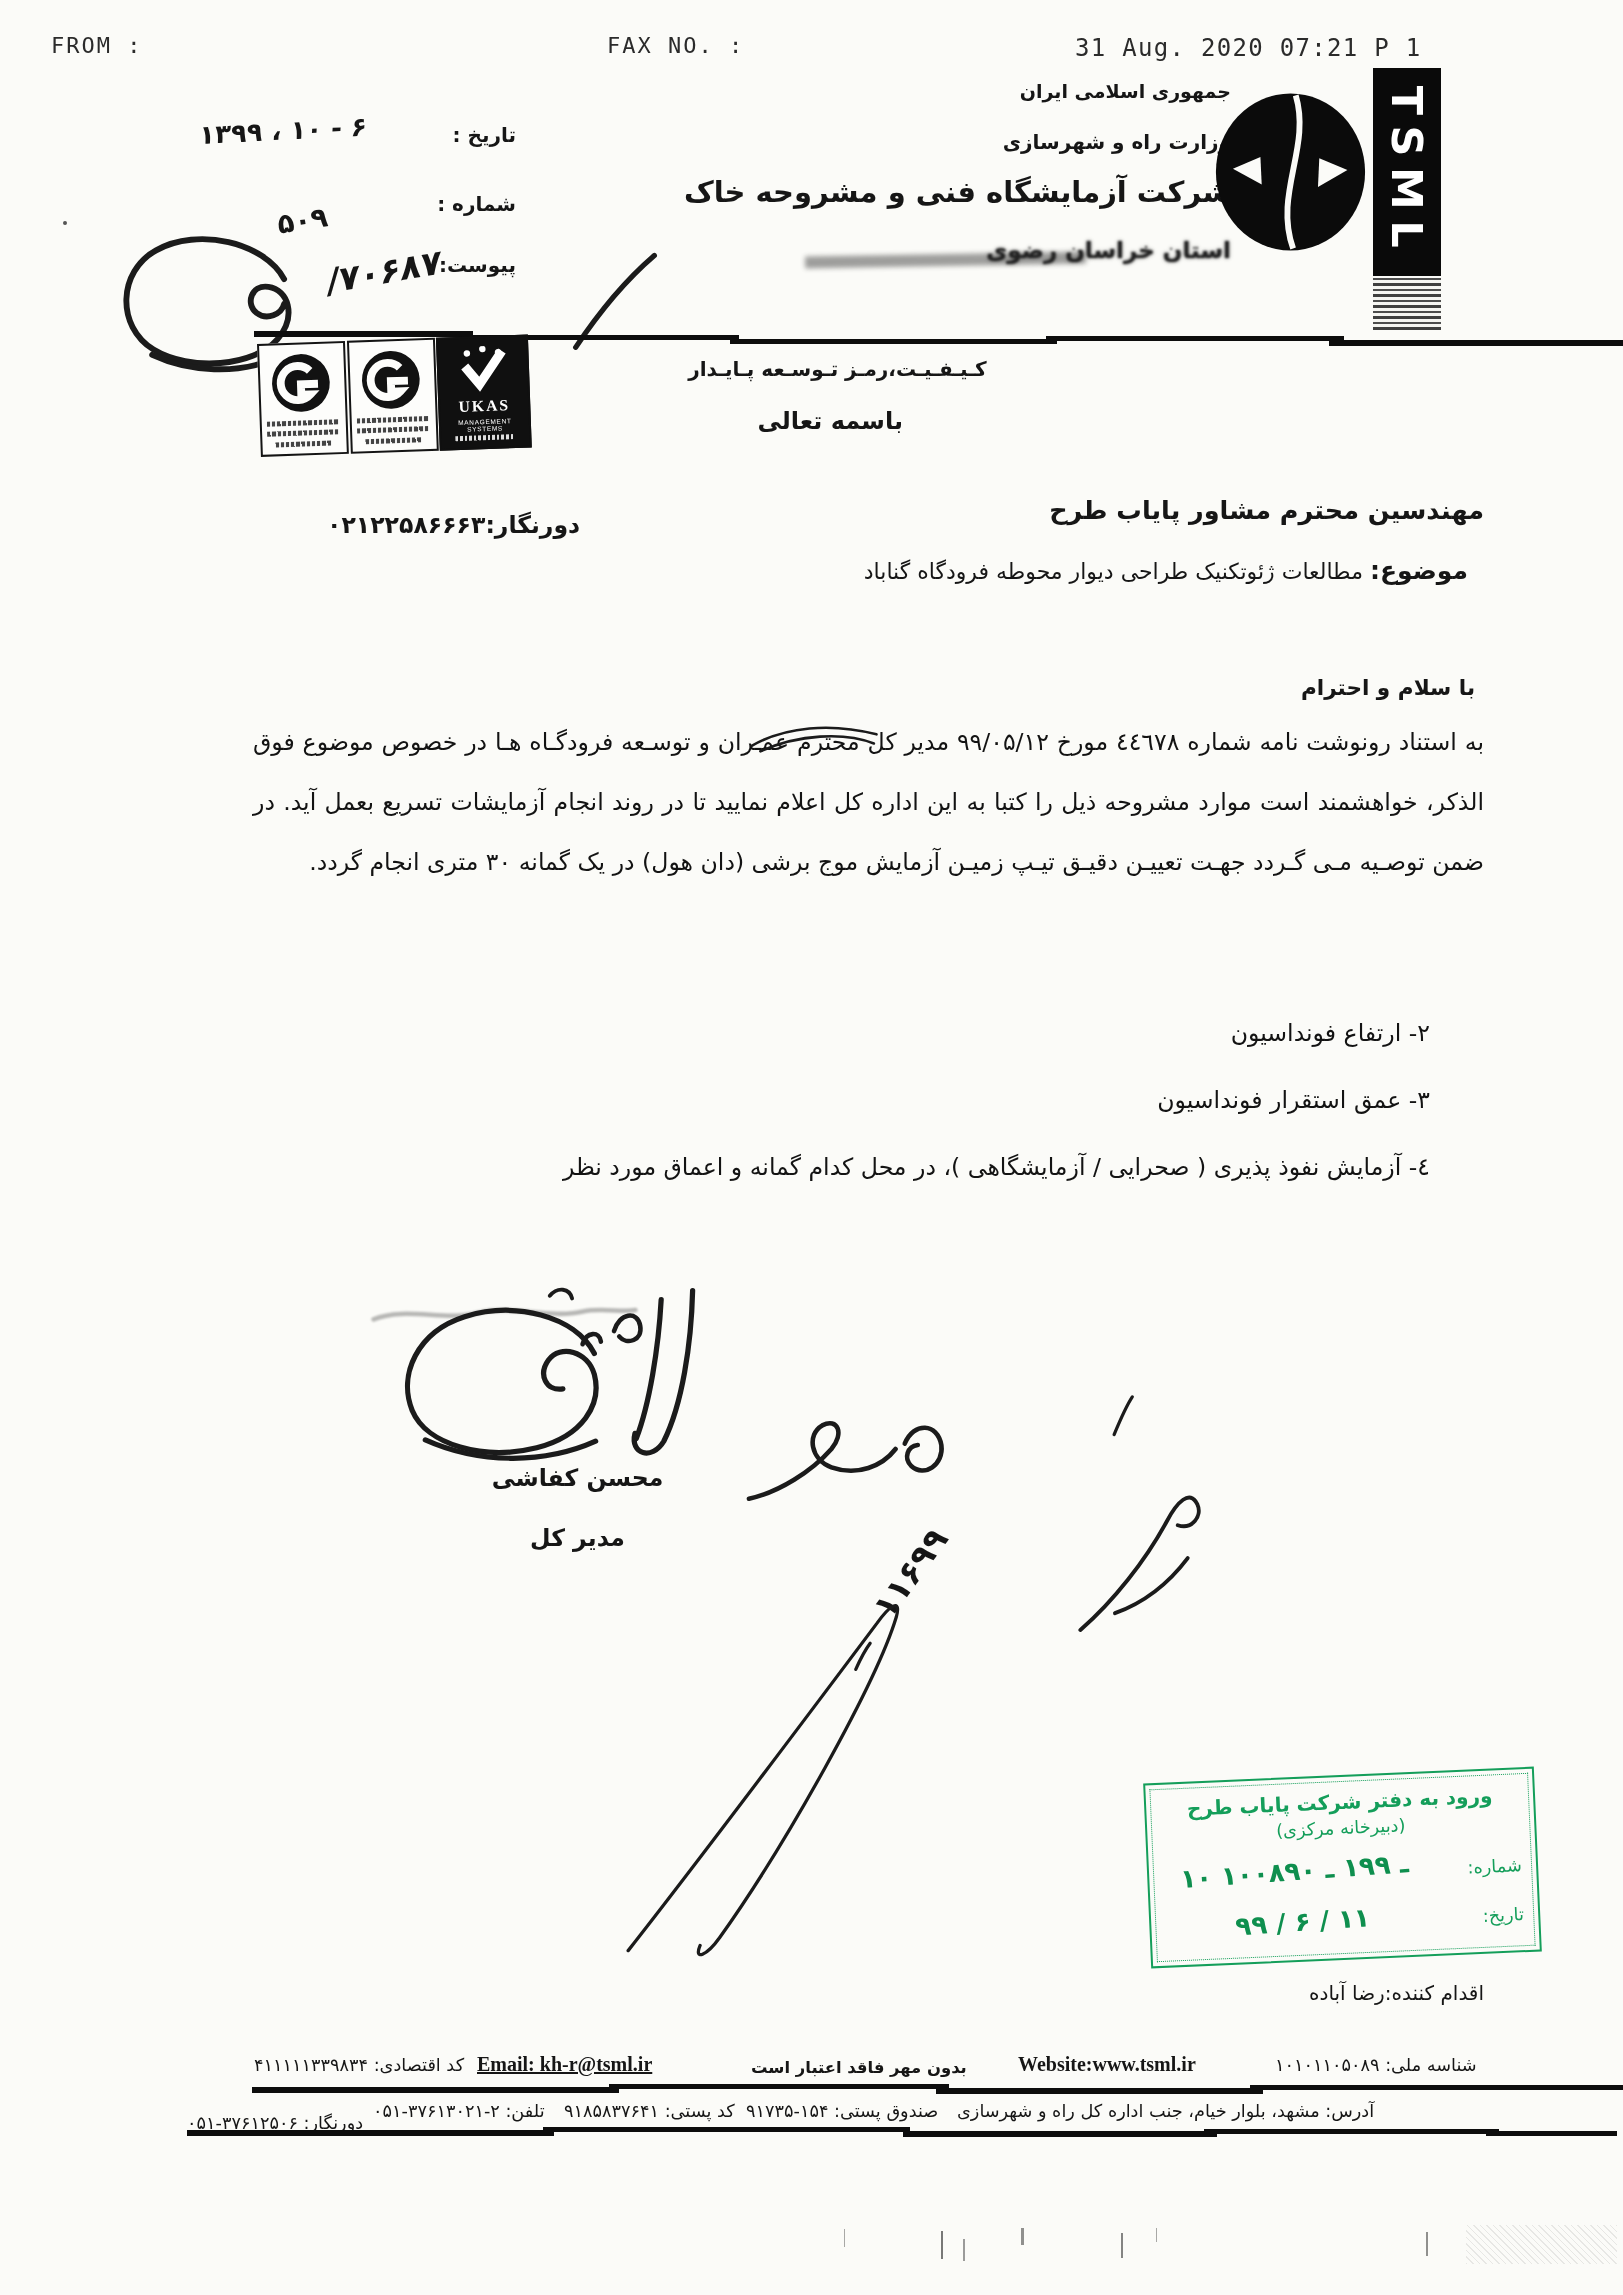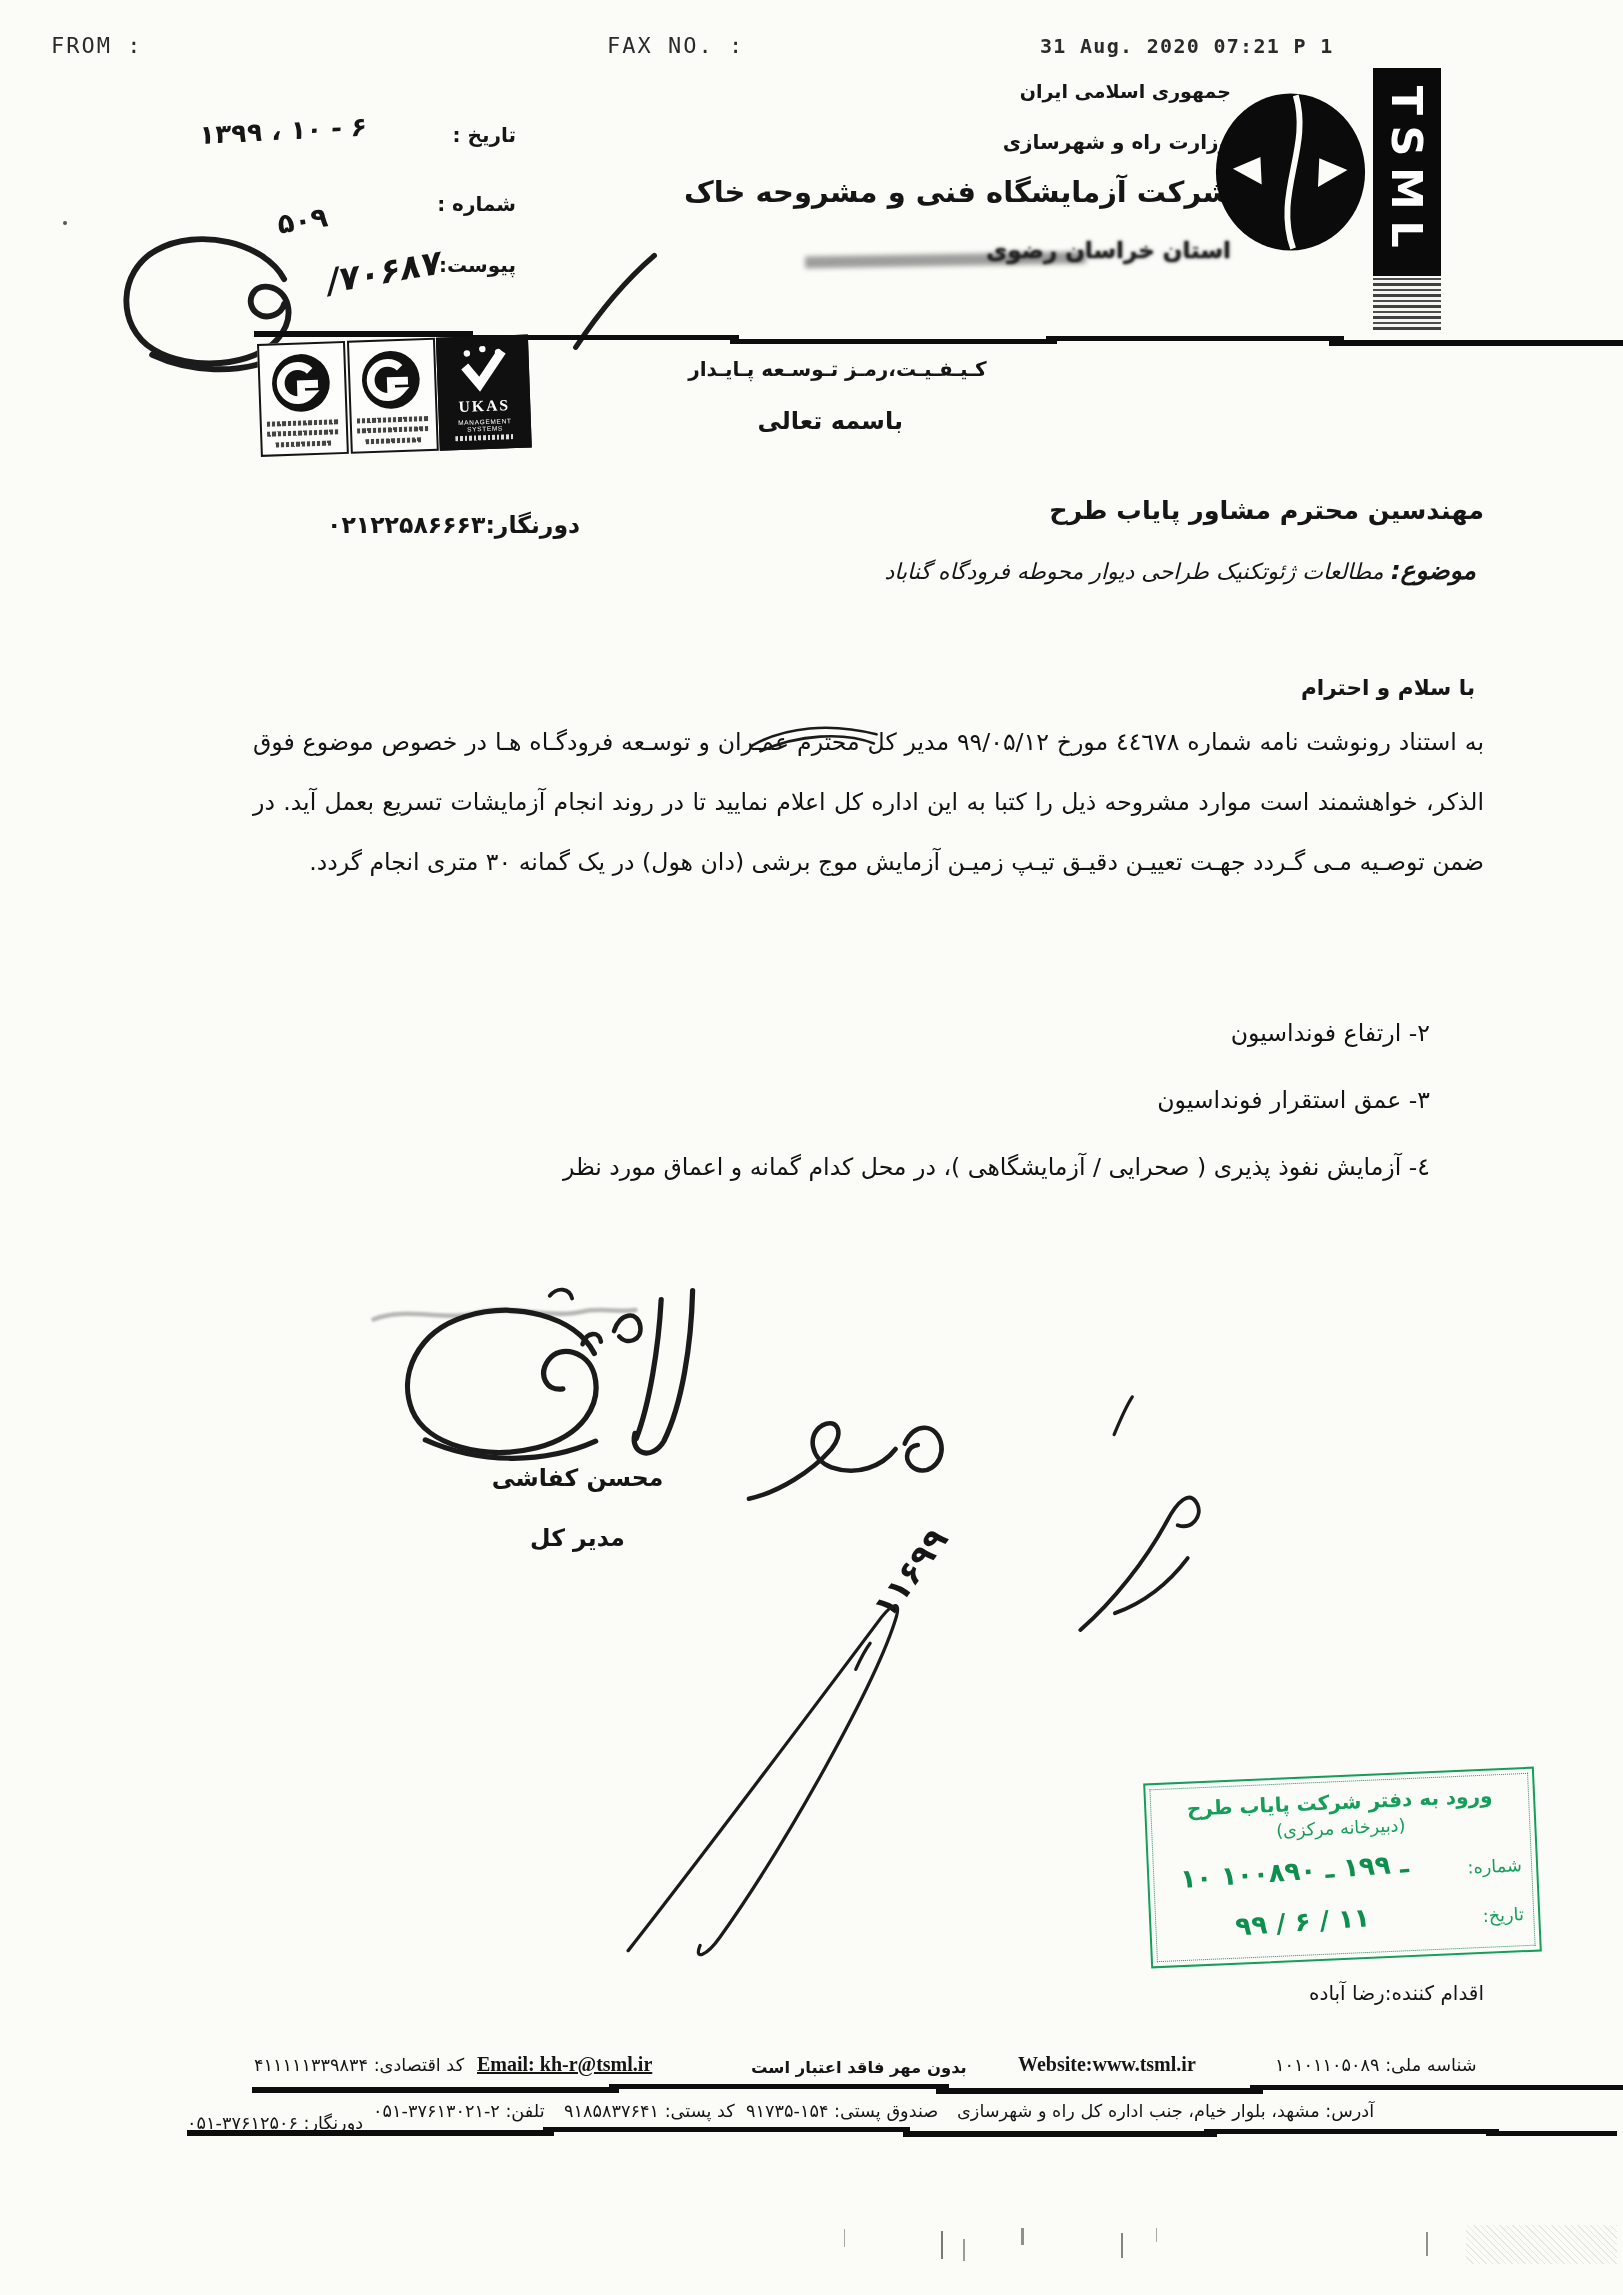--- a/index.html
+++ b/index.html
@@ -30,21 +30,21 @@
   svg.scrawl{position:absolute;overflow:visible;}
   svg.scrawl path{fill:none;stroke:#1b1b1b;stroke-linecap:round;stroke-linejoin:round;}
 </style>
 </head>
 <body>
 
 <div class="page">
 
   <div class="abs mono" style="left:51px;top:33px;font-size:22px;letter-spacing:2px;">FROM :</div>
   <div class="abs mono" style="left:607px;top:33px;font-size:22px;letter-spacing:2px;">FAX NO. :</div>
-  <div class="abs mono" style="left:1040px;top:34px;font-size:20px;letter-spacing:1.3px;font-weight:bold;">31 Aug. 2020 07:21 P 1</div>
+  <div class="abs mono" style="left:1075px;top:34px;font-size:24px;letter-spacing:1.3px;">31 Aug. 2020 07:21 P 1</div>
   <div class="abs" style="left:63px;top:221px;width:3.9px;height:3.9px;background:#555;border-radius:50%;"></div>
 
   <div class="abs fa lh-line b" style="top:80px;font-size:19px;">جمهوری اسلامی ایران</div>
   <div class="abs fa lh-line b" style="top:130px;font-size:20px;">وزارت راه و شهرسازی</div>
   <div class="abs fa lh-line b" style="top:175px;font-size:29px;">شرکت آزمایشگاه فنی و مشروحه خاک</div>
   <div class="abs smudge-bar" style="left:805px;top:254px;width:281px;height:11.8px;transform:rotate(-1deg);"></div>
   <div class="abs fa lh-line b smudge-txt" style="top:237px;font-size:23px;color:#232323;">استان خراسان رضوی</div>
 
   <div class="abs" style="left:1212px;top:90px;width:157px;height:164px;">
     <svg width="157" height="164" viewBox="0 0 240 250">
@@ -116,21 +116,21 @@
   </div>
 
   <div class="abs fa b" style="left:615px;top:357px;width:445px;text-align:center;font-size:20px;letter-spacing:2px;">کـیـفـیـت،رمـز تـوسـعه پـایـدار</div>
   <div class="abs fa b" style="left:628px;top:407px;width:275px;text-align:right;font-size:24px;">باسمه تعالی</div>
 
   <div class="abs fa b" style="left:327px;top:511px;font-size:23.6px;">
     <span>دورنگار:</span><span class="ltr">۰۲۱۲۲۵۸۶۶۶۳</span>
   </div>
   <div class="abs fa b" style="right:140px;top:495px;font-size:25.5px;">مهندسین محترم مشاور پایاب طرح</div>
 
-  <div class="abs fa" style="right:148px;top:556px;font-size:22px;font-style:italic;">
+  <div class="abs fa" style="right:156px;top:556px;font-size:22px;">
     <span class="b" style="font-size:25px;">موضوع:</span>
     <span>مطالعات ژئوتکنیک طراحی دیوار محوطه فرودگاه گناباد</span>
   </div>
 
   <div class="abs fa b" style="right:149px;top:675px;font-size:21.6px;">با سلام و احترام</div>
 
   <div class="abs fa" style="left:253px;top:712px;width:1231px;font-size:23.6px;line-height:60px;text-align:justify;text-align-last:right;color:#131313;">
     <span>به استناد رونوشت نامه شماره ٤٤٦٧٨ مورخ ۹۹/۰۵/۱۲ مدیر کل محترم عمـران و توسـعه فرودگـاه هـا</span>
     <span>در خصوص موضوع فوق الذکر، خواهشمند است موارد مشروحه ذیل را کتبا به این اداره کل اعلام نمایید تا</span>
     <span>در روند انجام آزمایشات تسریع بعمل آید. در ضمن توصـیه مـی گـردد جهـت تعییـن دقیـق تیـپ زمیـن</span>

